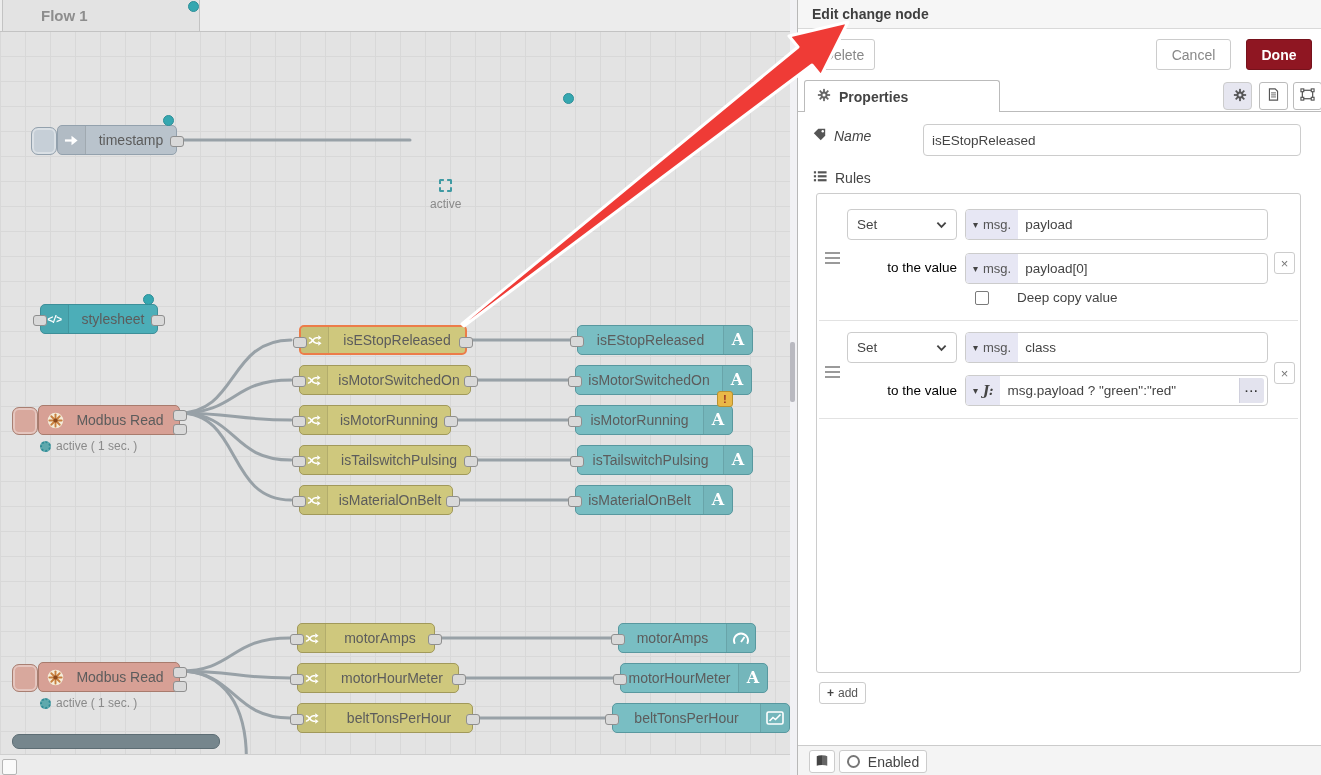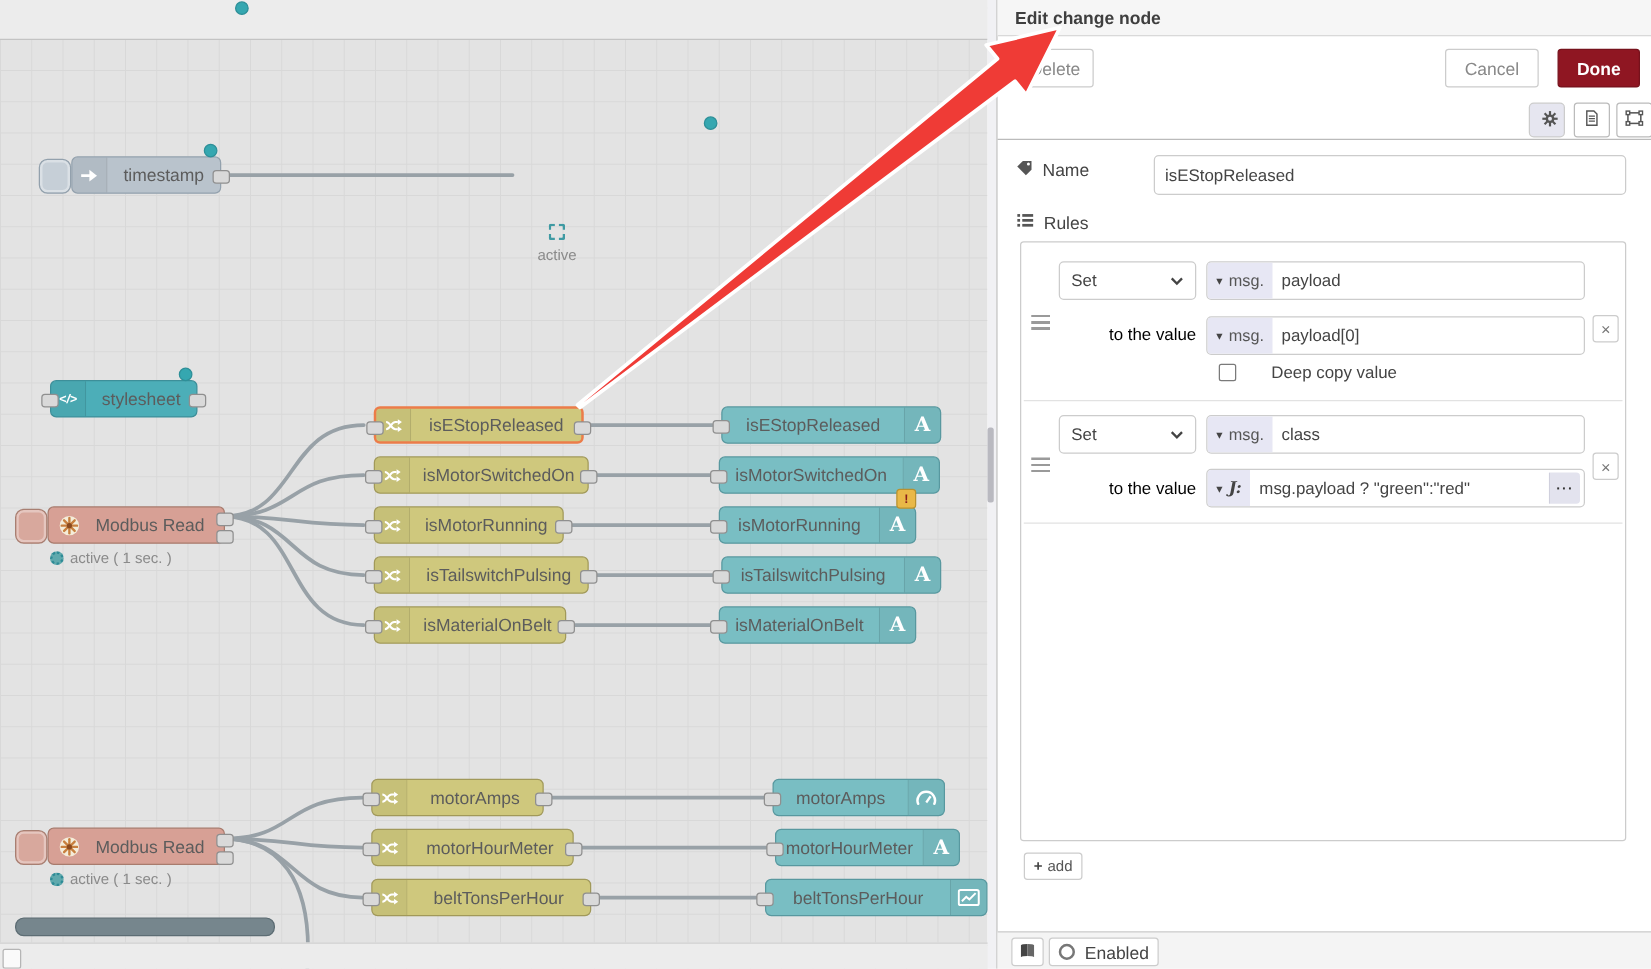--- a/index.html
+++ b/index.html
@@ -364,38 +364,54 @@
       </span>
     <span class="port p-in"></span>
   </div>
 
   <div class="hscroll"></div>
   <div class="cfoot">
     <div class="cfoot-btn"></div>
   </div>
 
   <div class="tabbar">
+    <div class="tab">
+      <span>Flow 1</span>
+    </div>
     <div class="dot" style="left:188px;top:1px;"></div>
   </div>
 </div>
 
 <div class="gutter">
   <div class="vthumb"></div>
 </div>
 
 <div class="panel">
   <div class="p-head">
     <span>Edit change node</span>
   </div>
 
   <button class="btn" style="left:15px;top:39px;width:62px;height:31px;">Delete</button>
   <button class="btn" style="left:358px;top:39px;width:75px;height:31px;">Cancel</button>
   <button class="btn btn-done" style="left:448px;top:39px;width:66px;height:31px;">Done</button>
 
   <div class="etabs">
+    <div class="etab">
+      <span><svg width="14" height="14" viewBox="0 0 16 16">
+            <g fill="#666">
+              <rect x="7" y="1" width="2" height="14"></rect>
+              <rect x="7" y="1" width="2" height="14" transform="rotate(45 8 8)"></rect>
+              <rect x="7" y="1" width="2" height="14" transform="rotate(90 8 8)"></rect>
+              <rect x="7" y="1" width="2" height="14" transform="rotate(135 8 8)"></rect>
+              <circle cx="8" cy="8" r="4" fill="#666"></circle>
+              <circle cx="8" cy="8" r="1.8" fill="#fff"></circle>
+            </g>
+          </svg></span>
+      <span>Properties</span>
+    </div>
     <div class="mini sel" style="left:425px;">
       <span><svg width="14" height="14" viewBox="0 0 16 16">
             <g fill="#555">
               <rect x="7" y="1" width="2" height="14"></rect>
               <rect x="7" y="1" width="2" height="14" transform="rotate(45 8 8)"></rect>
               <rect x="7" y="1" width="2" height="14" transform="rotate(90 8 8)"></rect>
               <rect x="7" y="1" width="2" height="14" transform="rotate(135 8 8)"></rect>
               <circle cx="8" cy="8" r="4" fill="#555"></circle>
               <circle cx="8" cy="8" r="1.8" fill="#e6e6f0"></circle>
             </g>
@@ -411,21 +427,21 @@
       <span><svg width="15" height="15" viewBox="0 0 16 16">
             <rect x="2.5" y="3.5" width="11" height="9" fill="none" stroke="#555" stroke-width="1.3"></rect>
             <rect x="1" y="2" width="3" height="3" fill="#fff" stroke="#555" stroke-width="1.2"></rect>
             <rect x="12" y="2" width="3" height="3" fill="#fff" stroke="#555" stroke-width="1.2"></rect>
             <rect x="1" y="11" width="3" height="3" fill="#fff" stroke="#555" stroke-width="1.2"></rect>
             <rect x="12" y="11" width="3" height="3" fill="#fff" stroke="#555" stroke-width="1.2"></rect>
           </svg></span>
     </div>
   </div>
 
-  <div class="frow-label" style="left:15px;top:128px;">
+  <div class="frow-label" style="left:15px;top:128px;font-style:italic;">
     <span><svg width="13" height="13" viewBox="0 0 16 16">
           <path d="M1 6.5 L6.5 1 H15 V9.5 L9.5 15 Z" fill="#555"></path>
           <circle cx="12" cy="4" r="1.5" fill="#fff"></circle>
         </svg></span>
     <span>Name</span>
   </div>
   <div class="tinput" style="left:125px;top:124px;width:378px;height:32px;">
     <input value="isEStopReleased" style="">
   </div>
 

